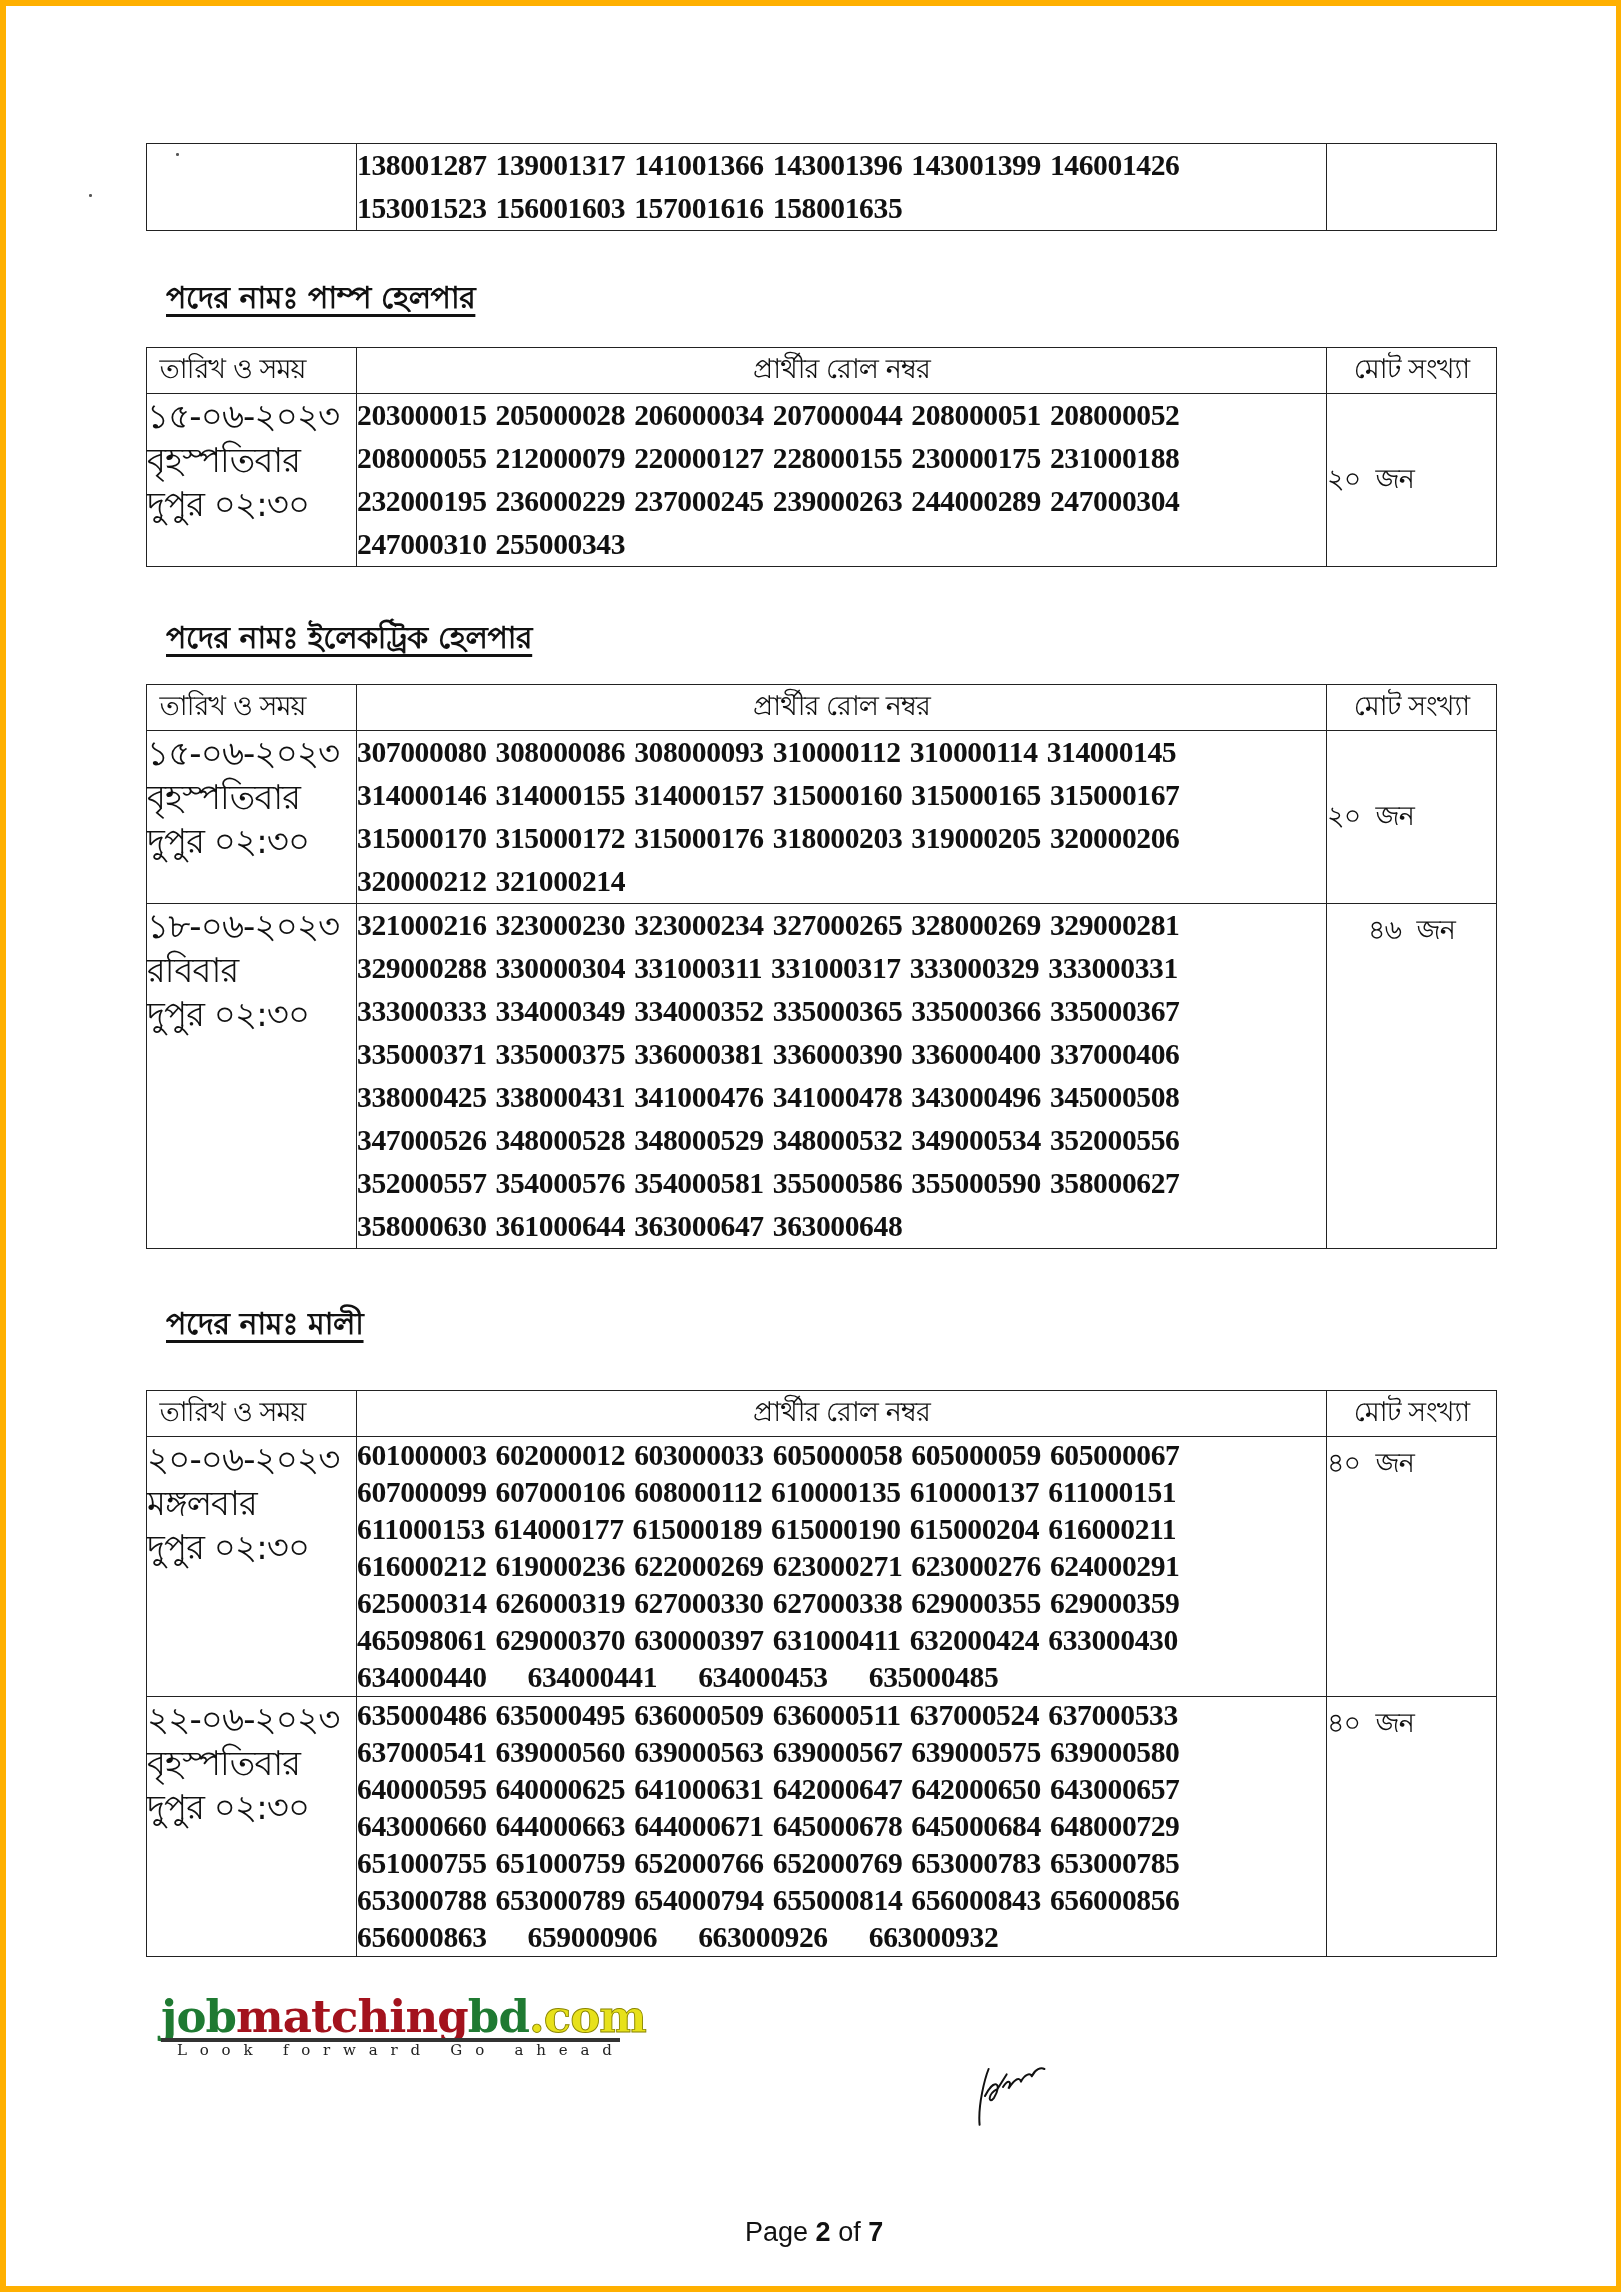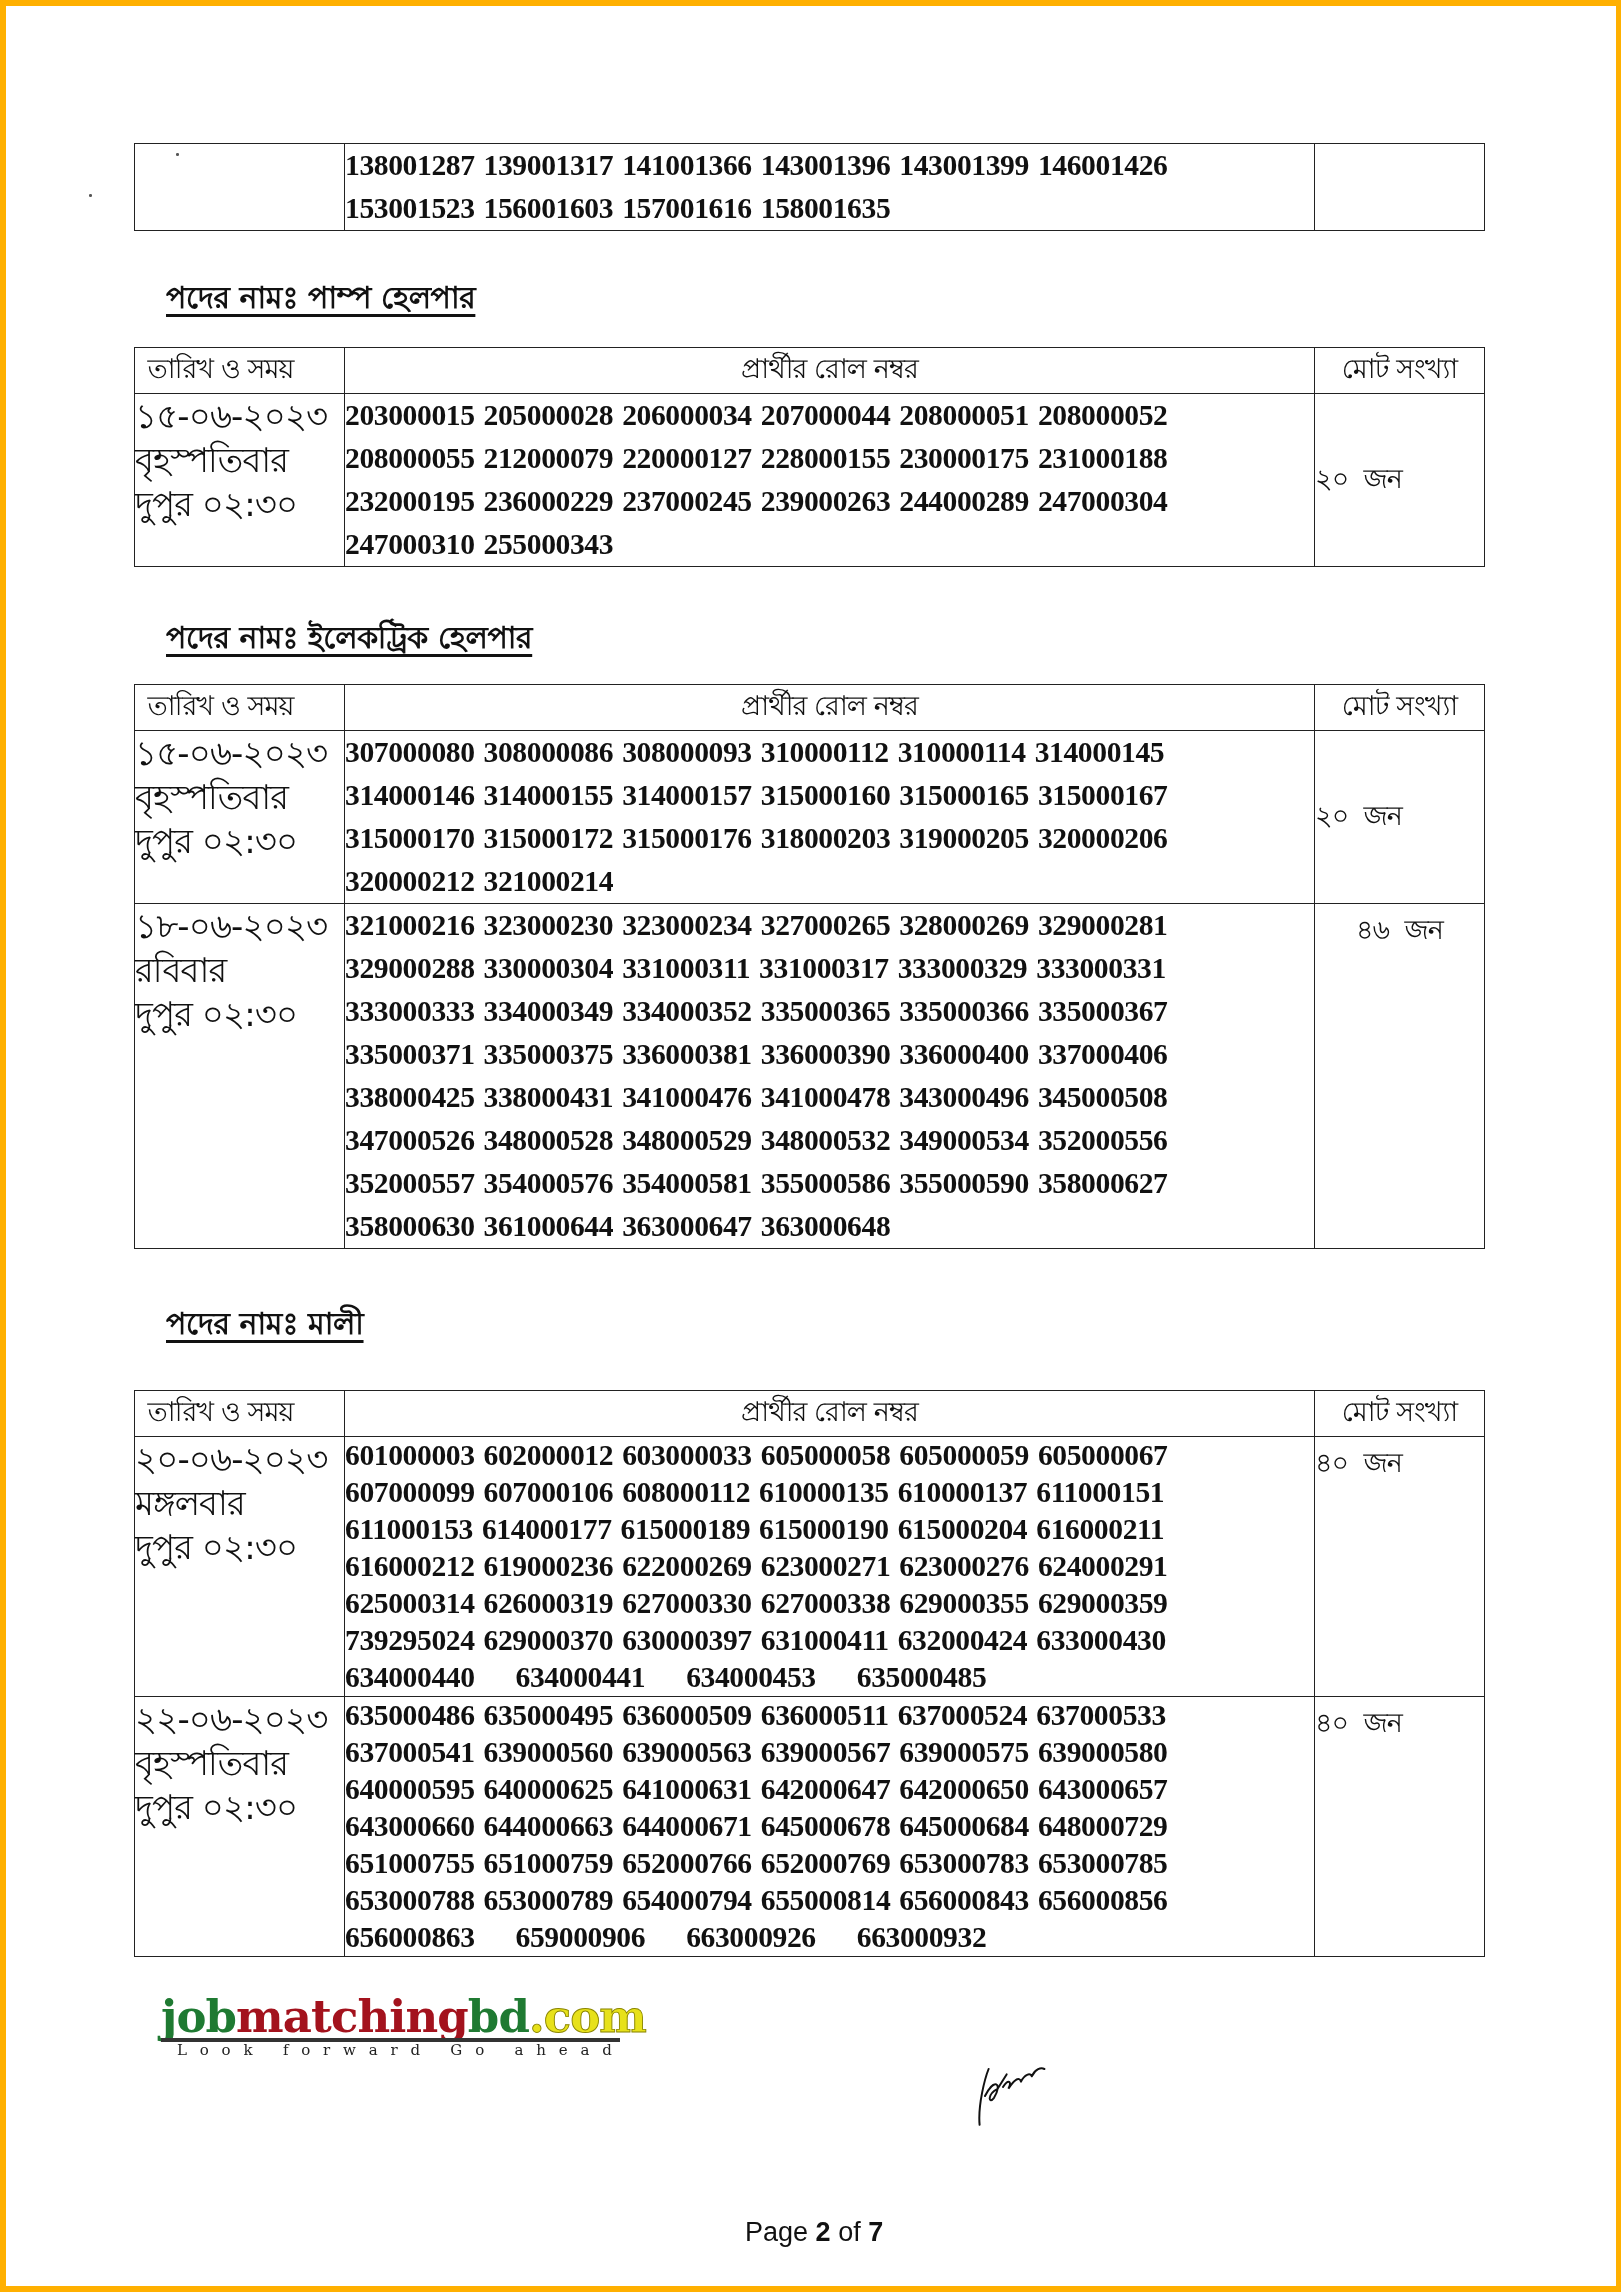--- a/index.html
+++ b/index.html
@@ -13,21 +13,21 @@
     box-sizing:border-box; border:6.3px solid #FFB000; border-bottom-width:7.2px;
     pointer-events:none;
   }
   .section-title {
     position:absolute; left:166px;
     font-family:"DejaVu Sans", sans-serif; font-weight:bold; font-size:30px;
     text-decoration:underline; text-decoration-thickness:2.7px; text-underline-offset:6.3px;
     letter-spacing:-0.4px;
   }
   table.roll {
-    position:absolute; left:134px; width:1351px;
+    position:absolute; left:146px; width:1351px;
     border-collapse:collapse; table-layout:fixed;
   }
   table.roll td, table.roll th {
     border:1.8px solid #222; vertical-align:top; padding:0;
   }
   table.roll col.c1 { width:210px; }
   table.roll col.c2 { width:970px; }
   table.roll col.c3 { width:170px; }
   th.hdr {
     font-family:"DejaVu Sans", sans-serif; font-weight:normal; font-size:27px;
@@ -206,21 +206,21 @@
           <div>২০-০৬-২০২৩</div>
           <div>মঙ্গলবার</div>
           <div>দুপুর ০২:৩০</div>
         </td>
         <td class="rolls mali">
           <div class="roll-line"><span class="roll-num">601000003</span><span class="roll-num">602000012</span><span class="roll-num">603000033</span><span class="roll-num">605000058</span><span class="roll-num">605000059</span><span class="roll-num">605000067</span></div>
           <div class="roll-line"><span class="roll-num">607000099</span><span class="roll-num">607000106</span><span class="roll-num">608000112</span><span class="roll-num">610000135</span><span class="roll-num">610000137</span><span class="roll-num">611000151</span></div>
           <div class="roll-line"><span class="roll-num">611000153</span><span class="roll-num">614000177</span><span class="roll-num">615000189</span><span class="roll-num">615000190</span><span class="roll-num">615000204</span><span class="roll-num">616000211</span></div>
           <div class="roll-line"><span class="roll-num">616000212</span><span class="roll-num">619000236</span><span class="roll-num">622000269</span><span class="roll-num">623000271</span><span class="roll-num">623000276</span><span class="roll-num">624000291</span></div>
           <div class="roll-line"><span class="roll-num">625000314</span><span class="roll-num">626000319</span><span class="roll-num">627000330</span><span class="roll-num">627000338</span><span class="roll-num">629000355</span><span class="roll-num">629000359</span></div>
-          <div class="roll-line"><span class="roll-num">739295024</span><span class="roll-num">629000370</span><span class="roll-num">630000397</span><span class="roll-num">631000411</span><span class="roll-num">632000424</span><span class="roll-num">633000430</span></div>
+          <div class="roll-line"><span class="roll-num">465098061</span><span class="roll-num">629000370</span><span class="roll-num">630000397</span><span class="roll-num">631000411</span><span class="roll-num">632000424</span><span class="roll-num">633000430</span></div>
           <div class="roll-line spaced"><span class="roll-num">634000440</span><span class="roll-num">634000441</span><span class="roll-num">634000453</span><span class="roll-num">635000485</span></div>
         </td>
         <td class="total top">৪০ জন</td>
       </tr>
       <tr>
         <td class="when">
           <div>২২-০৬-২০২৩</div>
           <div>বৃহস্পতিবার</div>
           <div>দুপুর ০২:৩০</div>
         </td>

